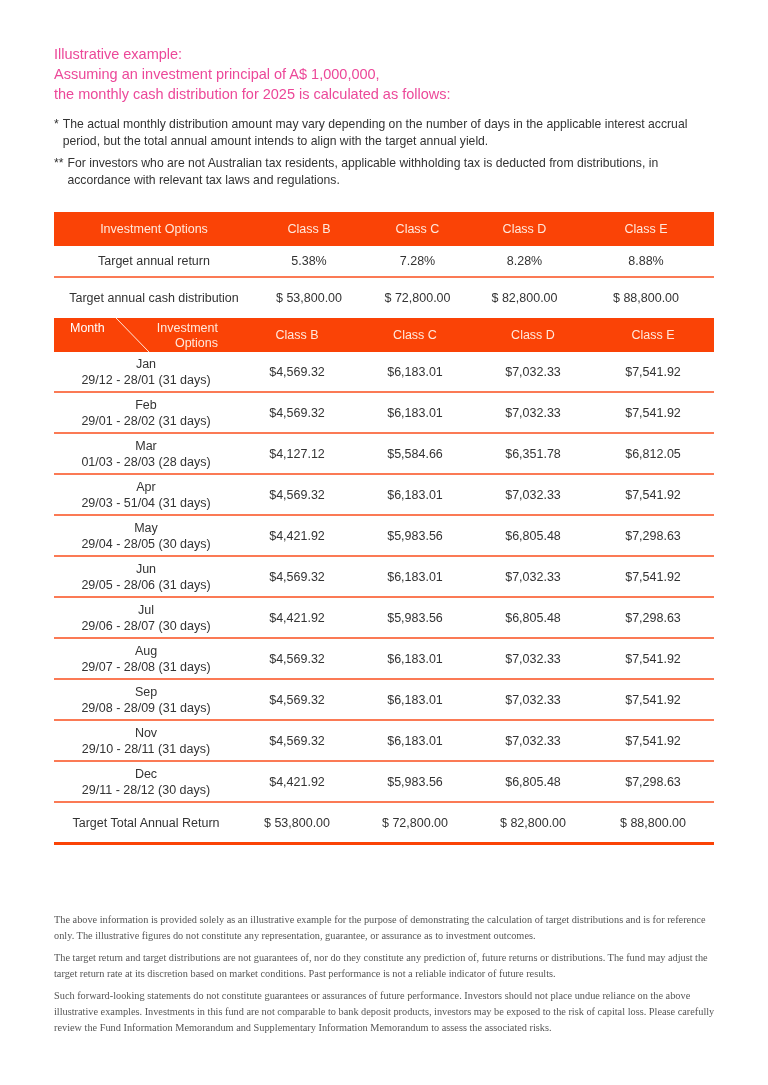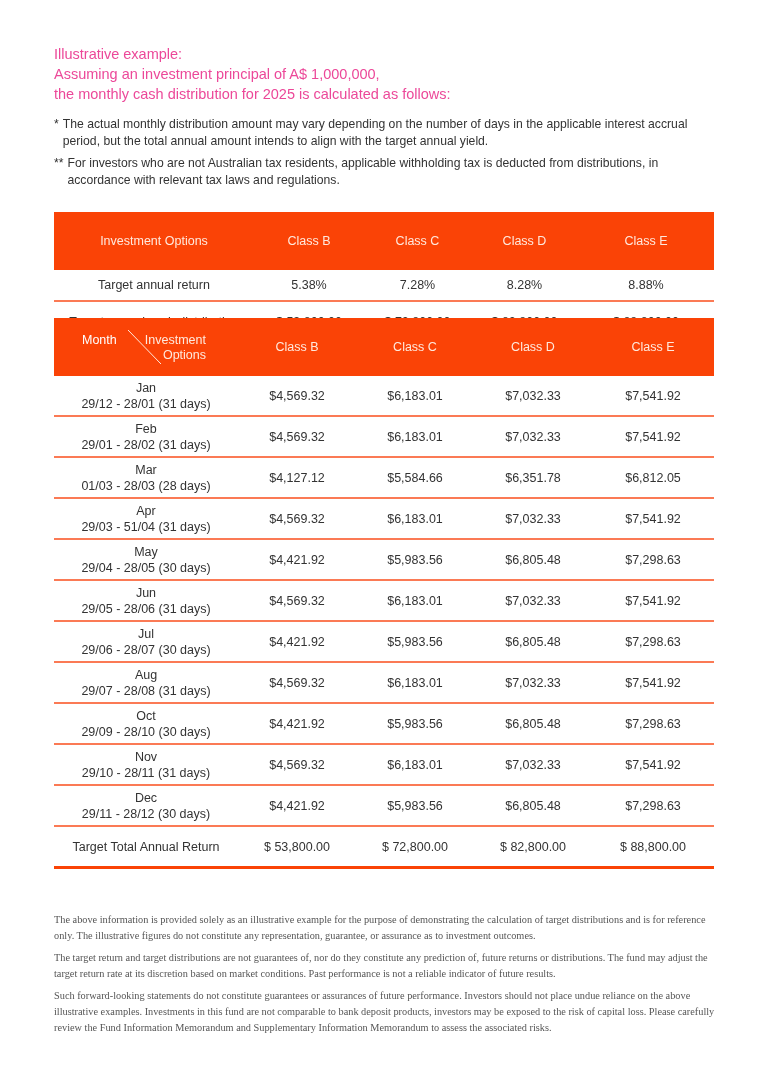--- a/index.html
+++ b/index.html
@@ -7,21 +7,21 @@
   .intro { position:absolute; left:54px; top:44px; width:680px; }
   .intro .h { font-size:14.5px; line-height:20px; color:#ec4899; font-weight:normal; }
   .notes { position:absolute; left:54px; top:116px; width:670px; font-size:12.2px; line-height:17px; color:#333; }
   .note { display:flex; margin-bottom:5px; }
   .note .mk { flex:0 0 auto; margin-right:4px; }
   .note.n2 .mk { margin-right:4px; }
   .note .tx { flex:1; }
   table { border-collapse:collapse; position:absolute; left:54px; width:660px; table-layout:fixed; font-size:12.5px; color:#333; }
   .t1 { top:212px; }
   .t2 { top:318px; }
-  th { background:#fa4306; color:#ffe9dd; font-weight:normal; height:34px; padding:12px; text-align:center; }
+  th { background:#fa4306; color:#ffe9dd; font-weight:normal; height:34px; padding:0; text-align:center; }
   td { text-align:center; padding:0; }
   .t1 td { height:32px; }
   .t1 tr.r1 td { border-bottom:2px solid #fb7a55; height:30px; }
   .t1 tr.r2 td { height:39px; }
   .t2 tr.m td { height:39px; border-bottom:2px solid #fb7a55; }
   .t2 tr.m td.mon { line-height:16px; }
   .t2 tr.tot td { height:39px; border-bottom:3px solid #fa4306; }
   .diag { position:relative; height:34px; }
   .diag .mo { position:absolute; left:16px; top:3px; color:#ffffff; }
   .diag .io { position:absolute; right:20px; top:3px; text-align:right; line-height:15px; color:#ffe9dd; }
@@ -158,25 +158,25 @@
         <td>$7,298.63</td>
       </tr>
       <tr class="m">
         <td class="mon"><span>Aug</span><br><span>29/07 - 28/08  (31 days)</span></td>
         <td>$4,569.32</td>
         <td>$6,183.01</td>
         <td>$7,032.33</td>
         <td>$7,541.92</td>
       </tr>
       <tr class="m">
-        <td class="mon"><span>Oct</span><br><span>29/09 - 28/10  (30 days)</span></td>
-        <td>$4,421.92</td>
-        <td>$5,983.56</td>
-        <td>$6,805.48</td>
-        <td>$7,298.63</td>
+        <td class="mon"><span>Sep</span><br><span>29/08 - 28/09  (31 days)</span></td>
+        <td>$4,569.32</td>
+        <td>$6,183.01</td>
+        <td>$7,032.33</td>
+        <td>$7,541.92</td>
       </tr>
       <tr class="m">
         <td class="mon"><span>Nov</span><br><span>29/10 - 28/11  (31 days)</span></td>
         <td>$4,569.32</td>
         <td>$6,183.01</td>
         <td>$7,032.33</td>
         <td>$7,541.92</td>
       </tr>
       <tr class="m">
         <td class="mon"><span>Dec</span><br><span>29/11 - 28/12  (30 days)</span></td>

